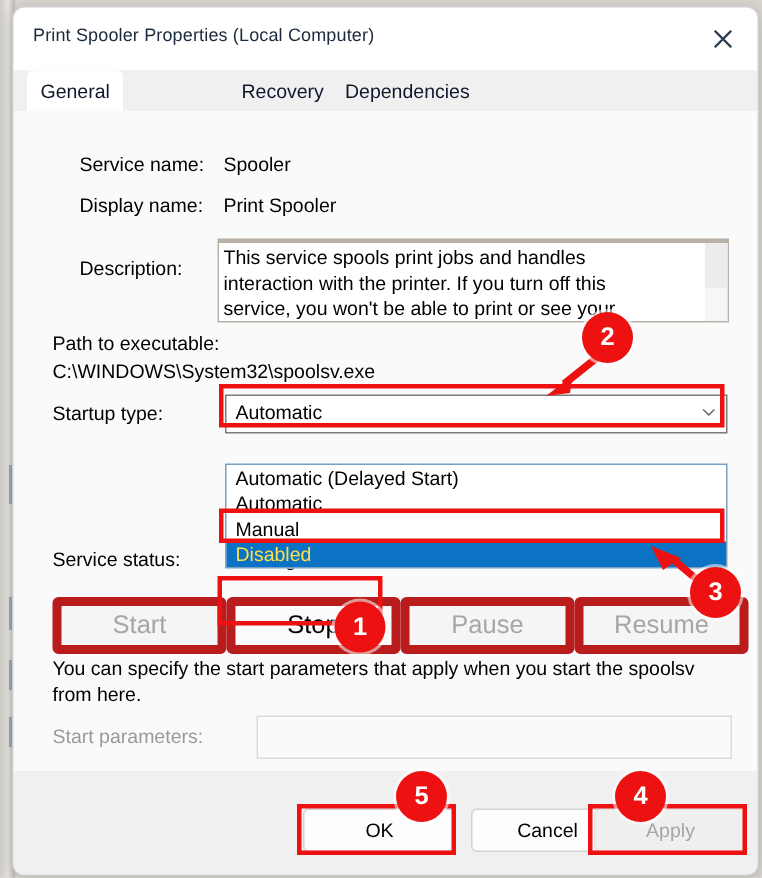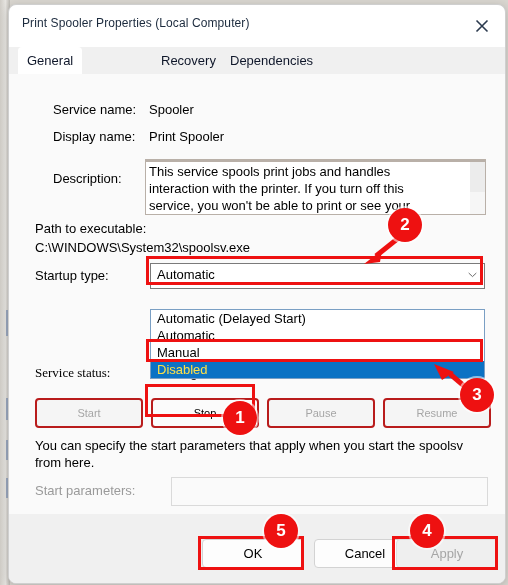--- a/index.html
+++ b/index.html
@@ -167,23 +167,23 @@
     background: #0b72c4;
     color: #fde047;
   }
 
   
   .svc-btn {
     position: absolute;
     top: 324px;
     height: 26px;
     background: #f5f5f5;
-    border: 2px solid #b91c1c;
+    border: 6px solid #b91c1c;
     border-radius: 4px;
-    font-size: 11px;
+    font-size: 17px;
     color: #a6a6a6;
     display: flex; align-items: center; justify-content: center;
   }
   .svc-btn.enabled {
     color: #000;
     background: #fbfbfb;
     cursor: pointer;
   }
 
   .hint {
@@ -312,21 +312,21 @@
       </svg>
     </div>
 
     <div class="dropdown">
       <div class="dd-item">Automatic (Delayed Start)</div>
       <div class="dd-item">Automatic</div>
       <div class="dd-item">Manual</div>
       <div class="dd-item selected">Disabled</div>
     </div>
 
-    <div class="lbl" style="left:26px; top:291px;font-family:Liberation Serif, serif;">Service status:</div>
+    <div class="lbl" style="left:26px; top:291px;">Service status:</div>
     <div class="val" style="left:140px; top:291px;">Running</div>
 
     <div class="svc-btn" style="left:26px;  width:104px;">
         <span>Start</span>
       </div>
     <div class="svc-btn enabled" style="left:142px; width:104px;">
         <span>Stop</span>
       </div>
     <div class="svc-btn" style="left:258px; width:104px;">
         <span>Pause</span>

